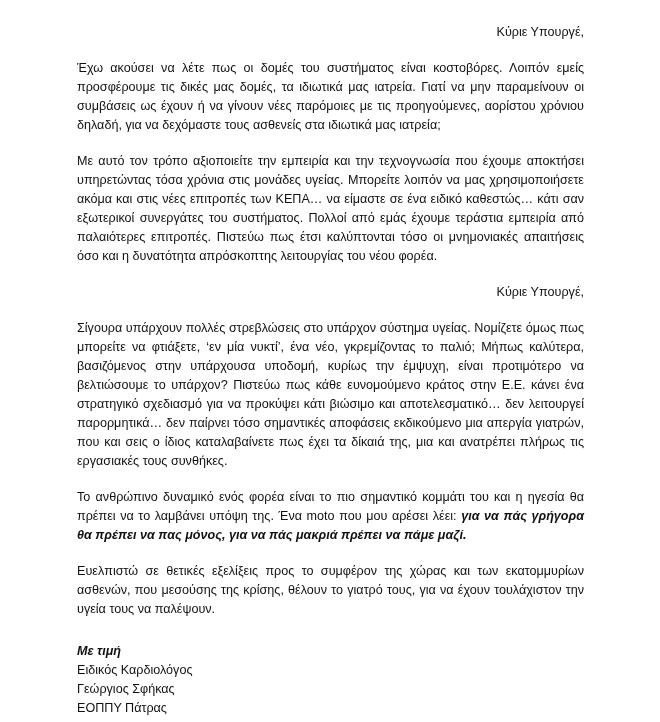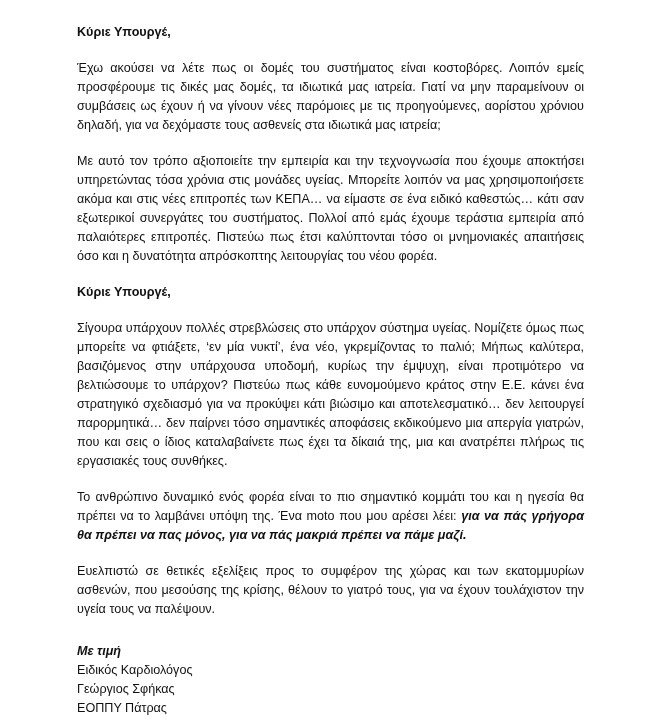--- a/index.html
+++ b/index.html
@@ -23,21 +23,22 @@
     line-height: 19px;
     color: #111111;
   }
   .p {
     margin: 0 0 17px 0;
     text-align: justify;
   }
   .p.left { text-align: left; }
   .salutation {
     margin: 0 0 17px 0;
-    font-weight: bold;
+    font-weight: normal;
+    text-align: right;
   }
   .sig {
     margin: 0;
   }
   .sig-closing {
     font-weight: bold;
     font-style: italic;
     margin-top: 8px;
   }
   .b { font-weight: normal; }

